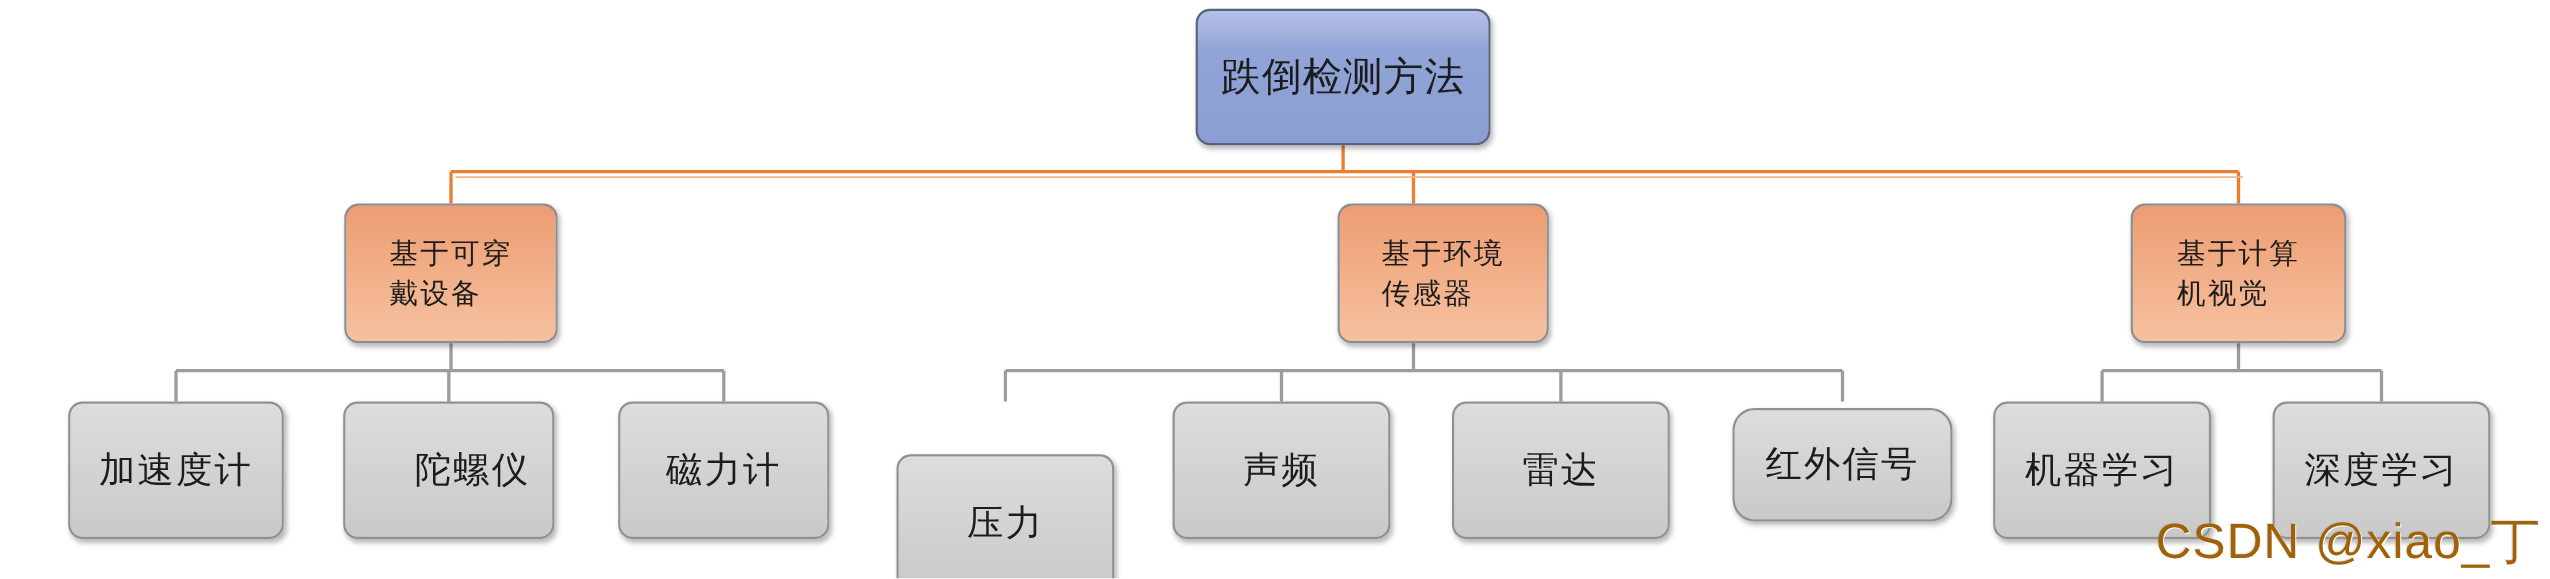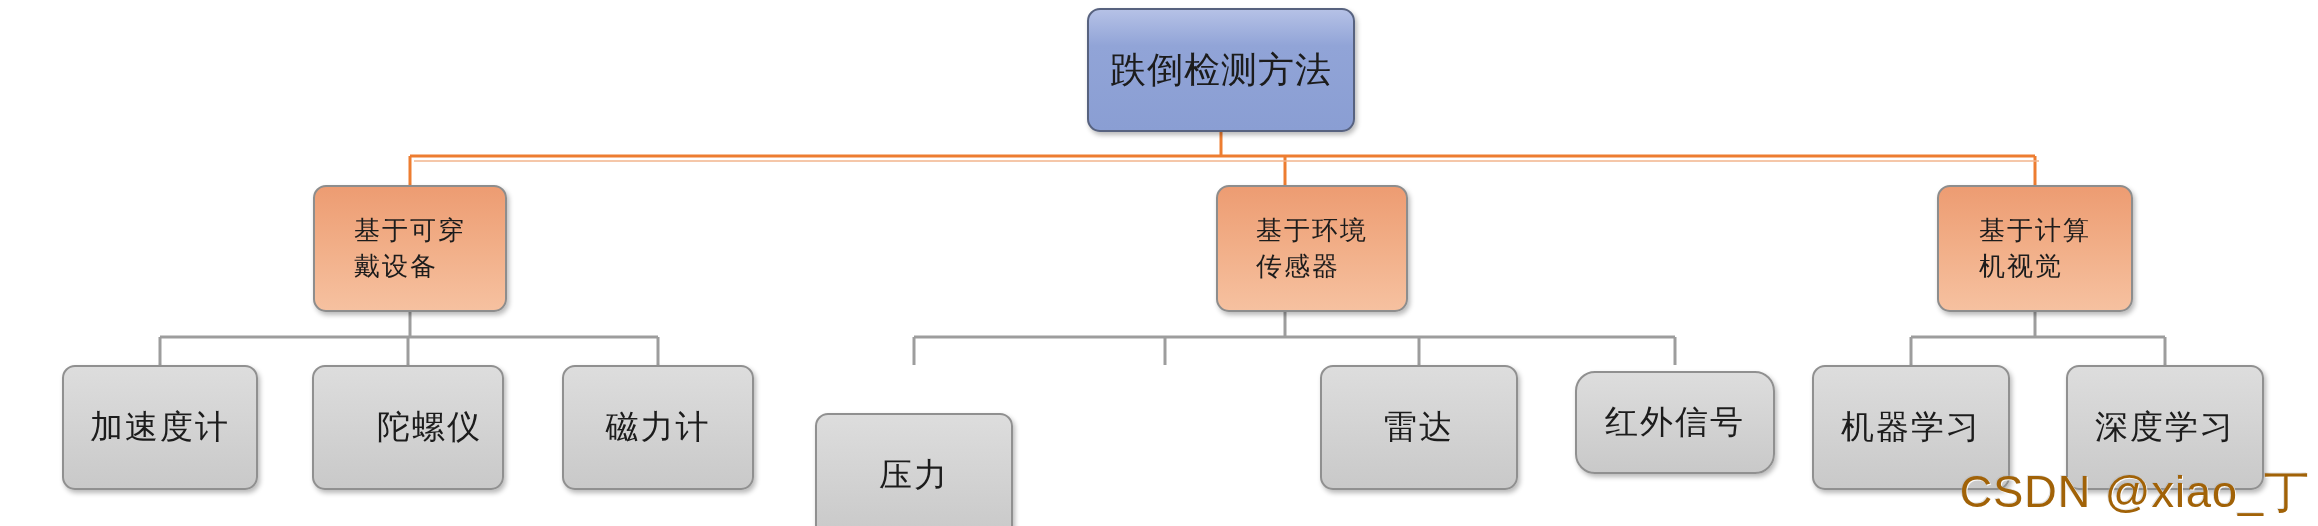--- a/index.html
+++ b/index.html
@@ -94,20 +94,21 @@
   <div class="node branch" style="left:1189px;top:185px;width:192px;height:127px;margin-left:27px;">基于环境
 传感器</div>
   <div class="node branch" style="left:1937px;top:185px;width:196px;height:127px;">基于计算
 机视觉</div>
 
   <div class="node leaf" style="left:62px;top:365px;width:196px;height:125px;">加速度计</div>
   <div class="node leaf" style="left:312px;top:365px;width:192px;height:125px;padding-left:43px;">陀螺仪</div>
   <div class="node leaf" style="left:562px;top:365px;width:192px;height:125px;">磁力计</div>
 
   <div class="node leaf" style="left:815px;top:365px;width:198px;height:125px;margin-top:48px;">压力</div>
+  <div class="node leaf" style="left:1066px;top:365px;width:198px;height:125px;">声频</div>
   <div class="node leaf" style="left:1320px;top:365px;width:198px;height:125px;">雷达</div>
   <div class="node leaf" style="left:1575px;top:371px;width:200px;height:103px;border-radius:20px;">红外信号</div>
 
   <div class="node leaf" style="left:1812px;top:365px;width:198px;height:125px;">机器学习</div>
   <div class="node leaf" style="left:2066px;top:365px;width:198px;height:125px;">深度学习</div>
 
   <div class="watermark">CSDN @xiao_丁</div>
 </div>
 
 </body></html>

